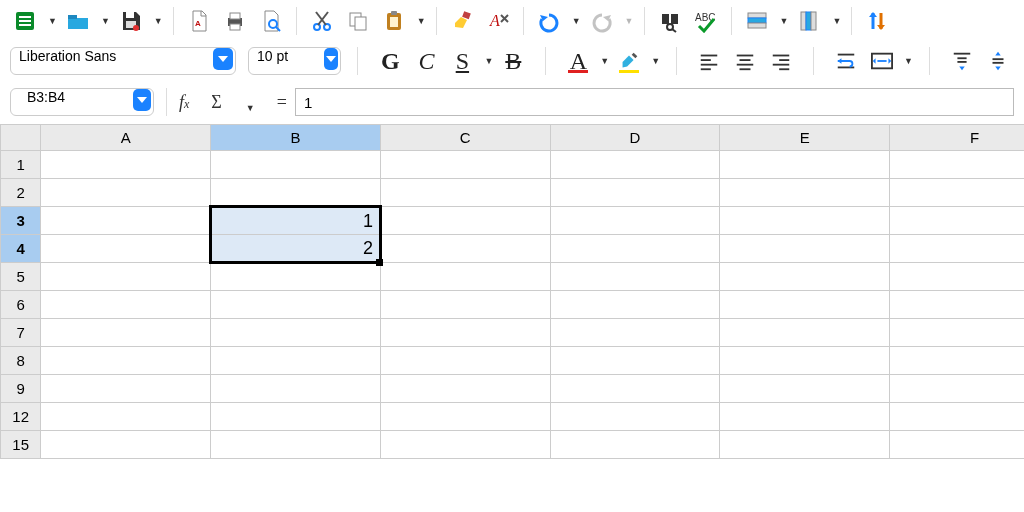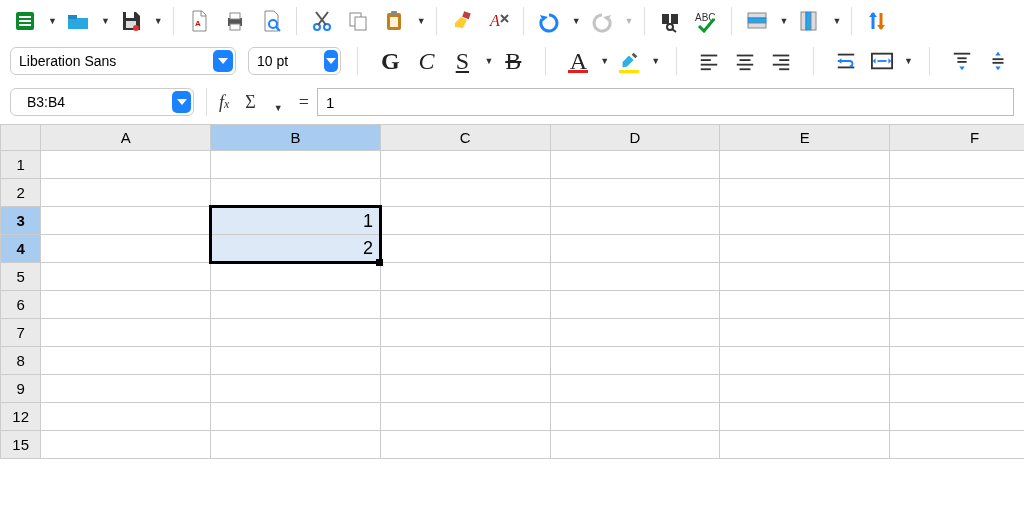--- a/index.html
+++ b/index.html
@@ -2,33 +2,33 @@
 <html><head>
 <meta charset="utf-8">
 <style>
   * { box-sizing: border-box; margin: 0; padding: 0; }
   html, body { width: 1024px; height: 512px; font-family: "Liberation Sans", Arial, sans-serif; font-size: 13px; background: #fff; overflow: hidden; }
   .toolbar { display: flex; align-items: center; gap: 6px; padding: 6px 10px; background: #fff; }
   .tb-btn { width: 30px; height: 30px; display: flex; align-items: center; justify-content: center; border-radius: 4px; cursor: pointer; position: relative; }
   .tb-btn svg { width: 24px; height: 24px; display: block; }
   .drop { font-size: 9px; color: #333; padding-left: 2px; cursor: pointer; }
   .sep { width: 1px; height: 28px; background: #ddd; margin: 0 4px; }
-  .control { display: flex; align-items: center; background: #fff; border: 1px solid #ccc; border-radius: 6px; height: 28px; padding: 0 2px 0 8px; }
+  .control { display: flex; align-items: flex-start; background: #fff; border: 1px solid #ccc; border-radius: 6px; height: 28px; padding: 0 2px 0 8px; }
   .control input { border: none; outline: none; font-size: 14px; width: 100%; background: transparent; }
   .blue-drop { width: 22px; height: 22px; background: #1a82ff; border-radius: 5px; display: flex; align-items: center; justify-content: center; margin-left: 4px; cursor:pointer; }
   .blue-drop::after { content: ""; border-left: 5px solid transparent; border-right: 5px solid transparent; border-top: 6px solid #fff; }
   .font-row { display: flex; align-items: center; gap: 12px; padding: 4px 10px 10px 10px; }
   .font-name { width: 230px; }
   .font-size { width: 95px; gap: 12px; }
   .fmt-btn { width: 32px; height: 30px; display:flex; align-items:center; justify-content:center; font-family: Georgia, "Times New Roman", serif; font-size: 24px; color:#222; cursor:pointer; position:relative; }
   .fmt-group { display:flex; align-items:center; gap:4px; }
   .underline-bar { position:absolute; bottom:3px; left:6px; right:6px; height:3px; }
   .formula-row { display:flex; align-items:center; gap:8px; padding: 2px 10px 8px 10px; }
-  .name-box { width: 184px; padding-left: 16px; }
-  .fx-area { display:flex; align-items:flex-end; gap:16px; font-family: Georgia, serif; font-size:18px; color:#333; }
+  .name-box { width: 144px; padding-left: 16px; }
+  .fx-area { display:flex; align-items:flex-end; gap:22px; font-family: Georgia, serif; font-size:18px; color:#333; }
   .formula-input { flex:1; border:1px solid #bbb; height:28px; padding:0 8px; font-size:15px; }
   table.sheet { border-collapse: collapse; table-layout: fixed; width: 1060px; }
   .sheet th, .sheet td { border: 1px solid #ccc; }
   .sheet thead th { background: #eaeaea; font-weight: normal; height: 26px; font-size:15px; }
   .sheet tbody th { background: #eaeaea; font-weight: normal; width: 40px; height: 28px; font-size:15px; }
   .sheet tbody td { height: 28px; padding: 0 6px; text-align: right; font-size:18px; background:#fff; }
   .corner { background:#eaeaea; width:40px; }
   .col-sel { background:#a8ccf0 !important; }
   .row-sel { background:#a8ccf0 !important; font-weight:bold !important; }
   .cell-sel { background:#dde9f6 !important; }

